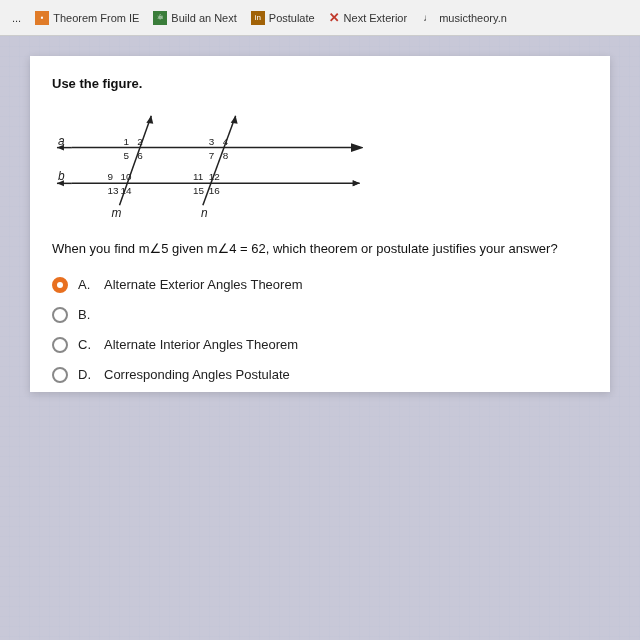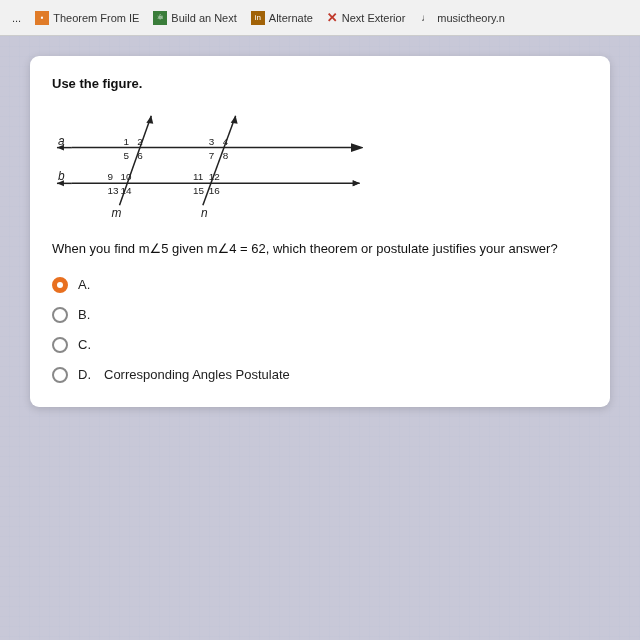--- a/index.html
+++ b/index.html
@@ -61,22 +61,22 @@
       padding: 20px 16px;
       background-image:
         repeating-linear-gradient(0deg, transparent, transparent 9px, rgba(180,190,210,0.3) 10px),
         repeating-linear-gradient(90deg, transparent, transparent 9px, rgba(180,190,210,0.3) 10px);
       background-size: 10px 10px;
     }
 
     
     .content-card {
       background: white;
-      border-radius: 9px;
-      padding: 20px 22px 24px 22px;
+      border-radius: 0;
+      padding: 20px 22px 9px 22px;
       width: 100%;
       max-width: 580px;
       box-shadow: 0 2px 8px rgba(0,0,0,0.15);
       position: relative;
     }
 
     .use-figure-label {
       font-size: 13px;
       font-weight: bold;
       margin-bottom: 12px;
@@ -160,21 +160,21 @@
     <span>Theorem From IE</span>
   </div>
 
   <div class="tab-item">
     <span class="tab-icon icon-green">⚛</span>
     <span>Build an Next</span>
   </div>
 
   <div class="tab-item">
     <span class="tab-icon icon-soundcloud">in</span>
-    <span>Alternate</span>
+    <span>Postulate</span>
   </div>
 
   <div class="tab-item">
     <span class="next-activity-x">✕</span>
     <span>Next Exterior</span>
   </div>
 
   <div class="tab-item">
     <span class="tab-icon">♩</span>
     <span>musictheory.n</span>
@@ -244,30 +244,32 @@
       </svg>
     </div>
 
     <div class="question-text">When you find m∠5 given m∠4 = 62, which theorem or postulate justifies your answer?</div>
 
     <div class="answer-options">
 
       <div class="answer-option">
         <div class="radio-circle selected"></div>
         <span class="option-letter">A.</span>
+        <span>Alternate Exterior Angles Theorem</span>
       </div>
 
       <div class="answer-option">
         <div class="radio-circle"></div>
         <span class="option-letter">B.</span>
       </div>
 
       <div class="answer-option">
         <div class="radio-circle"></div>
         <span class="option-letter">C.</span>
+        <span>Alternate Interior Angles Theorem</span>
       </div>
 
       <div class="answer-option">
         <div class="radio-circle"></div>
         <span class="option-letter">D.</span>
         <span>Corresponding Angles Postulate</span>
       </div>
 
     </div>
   </div>

